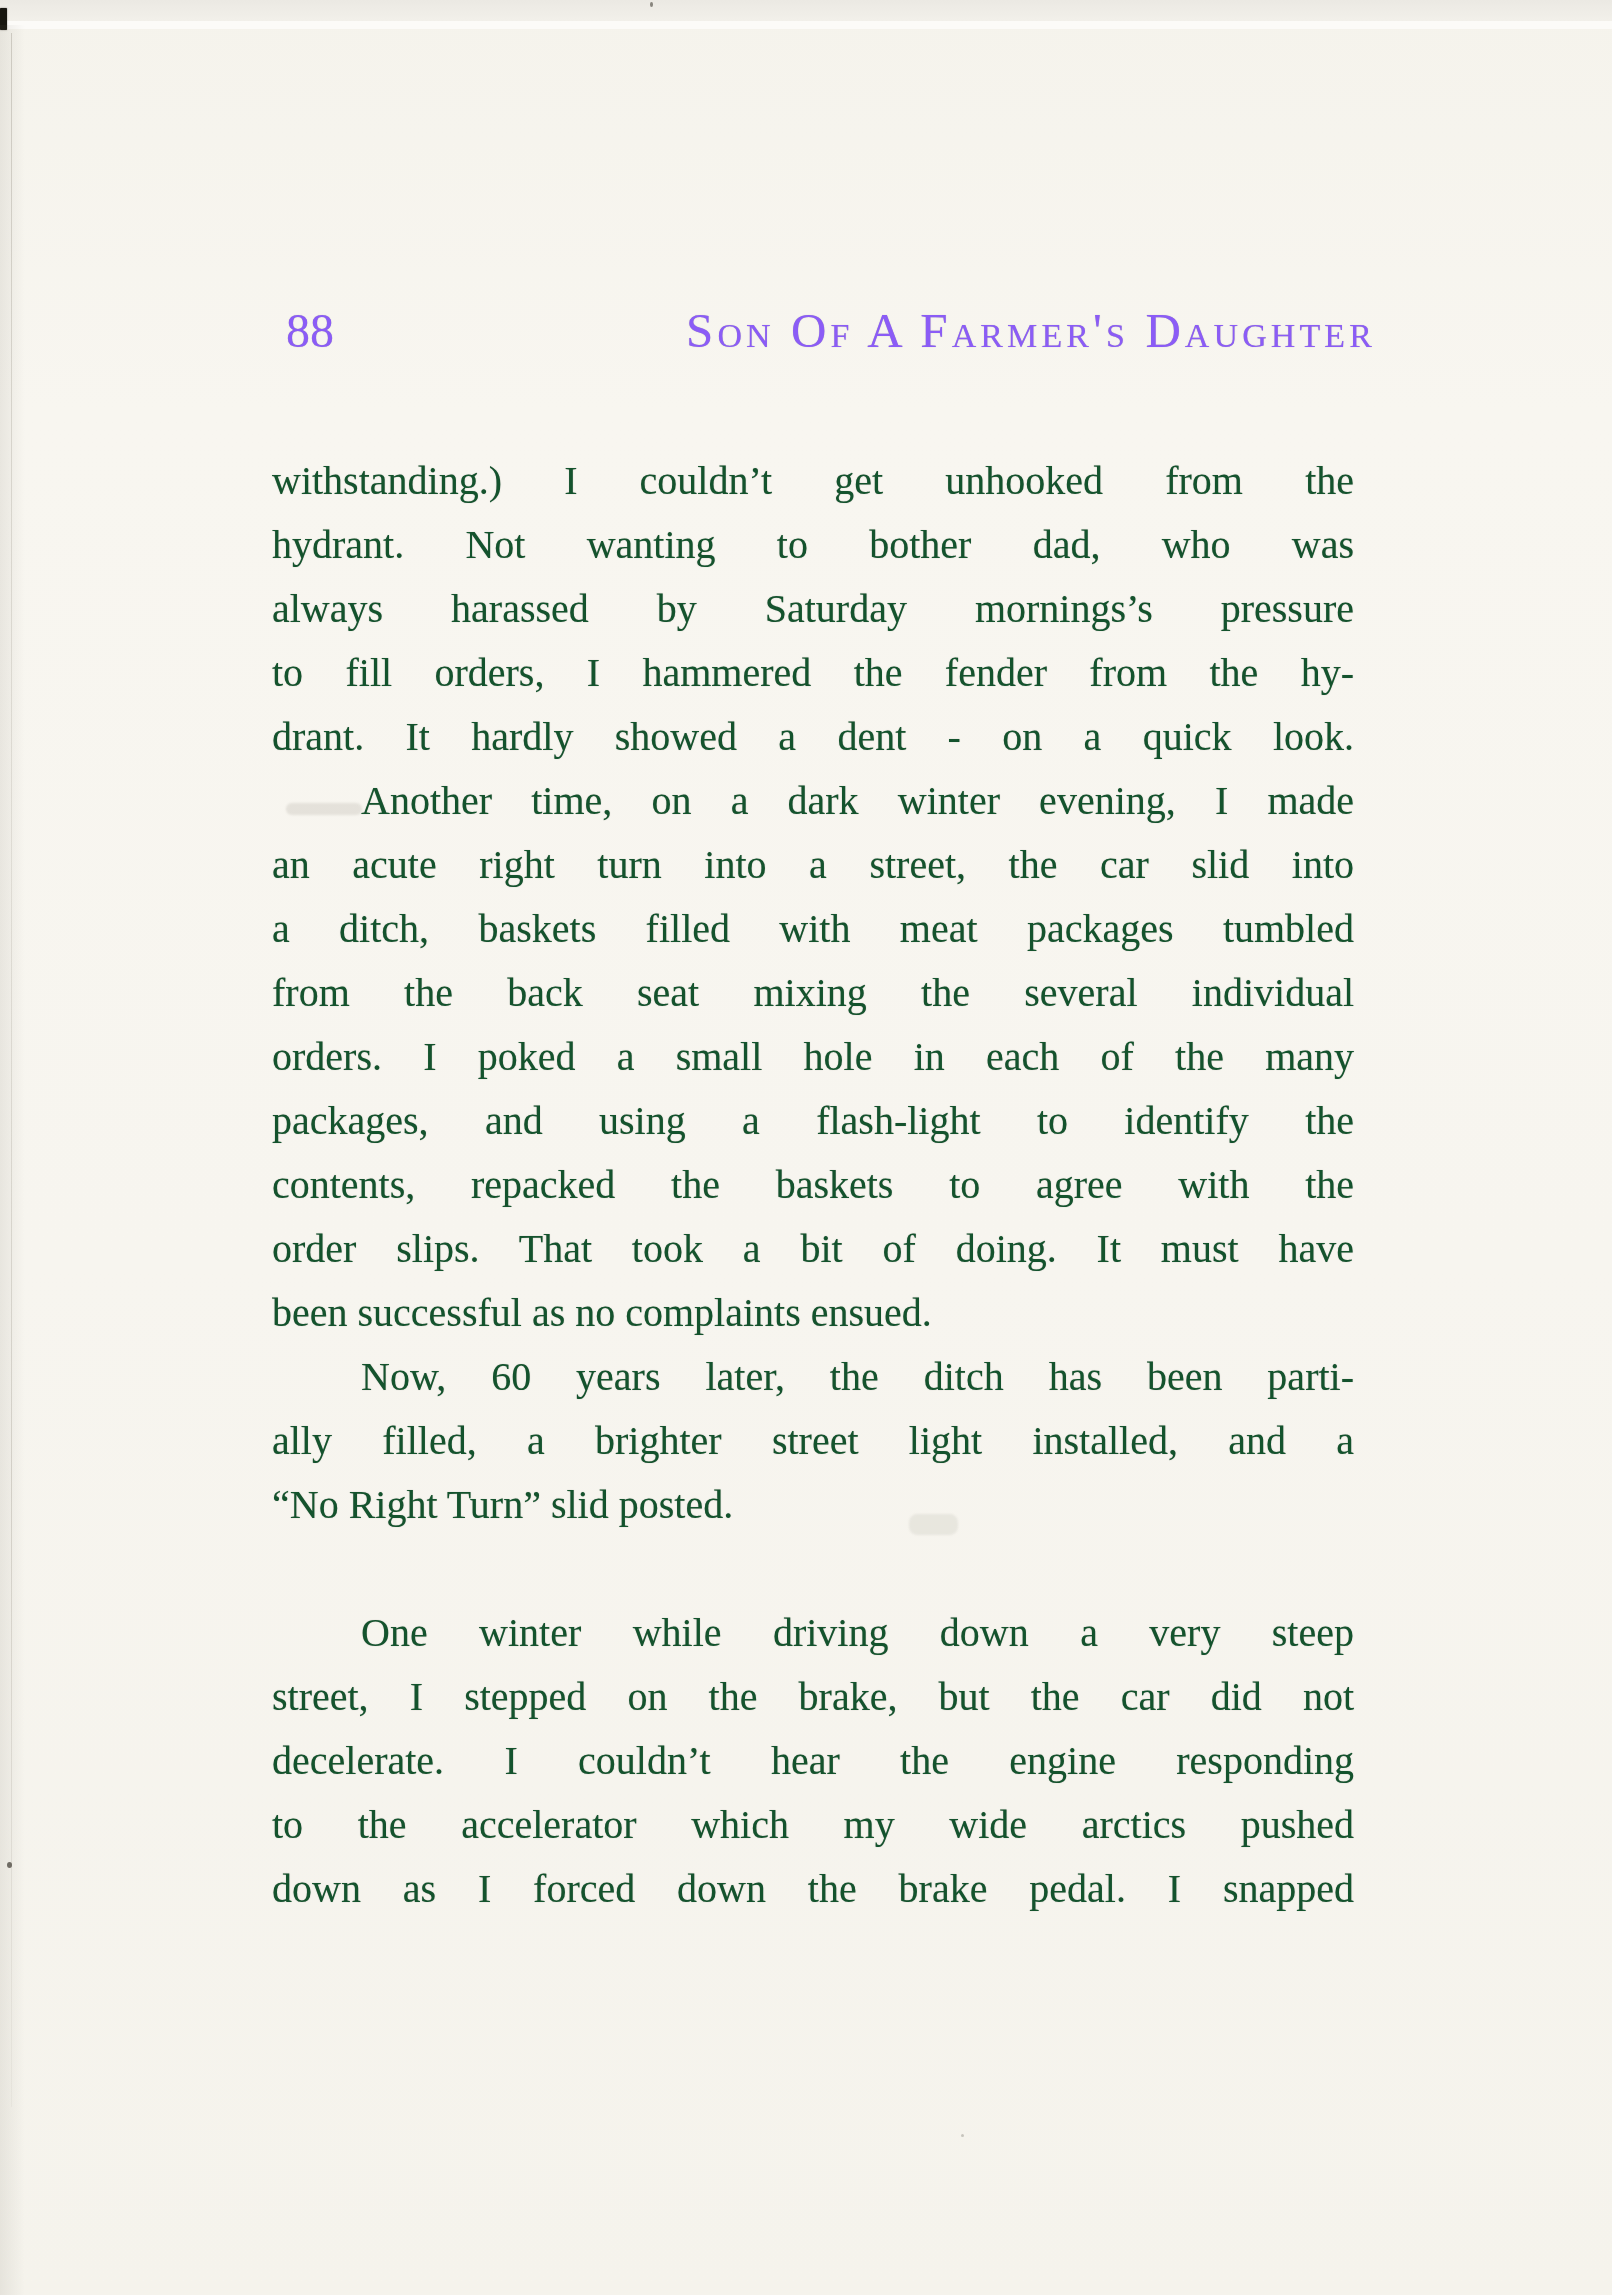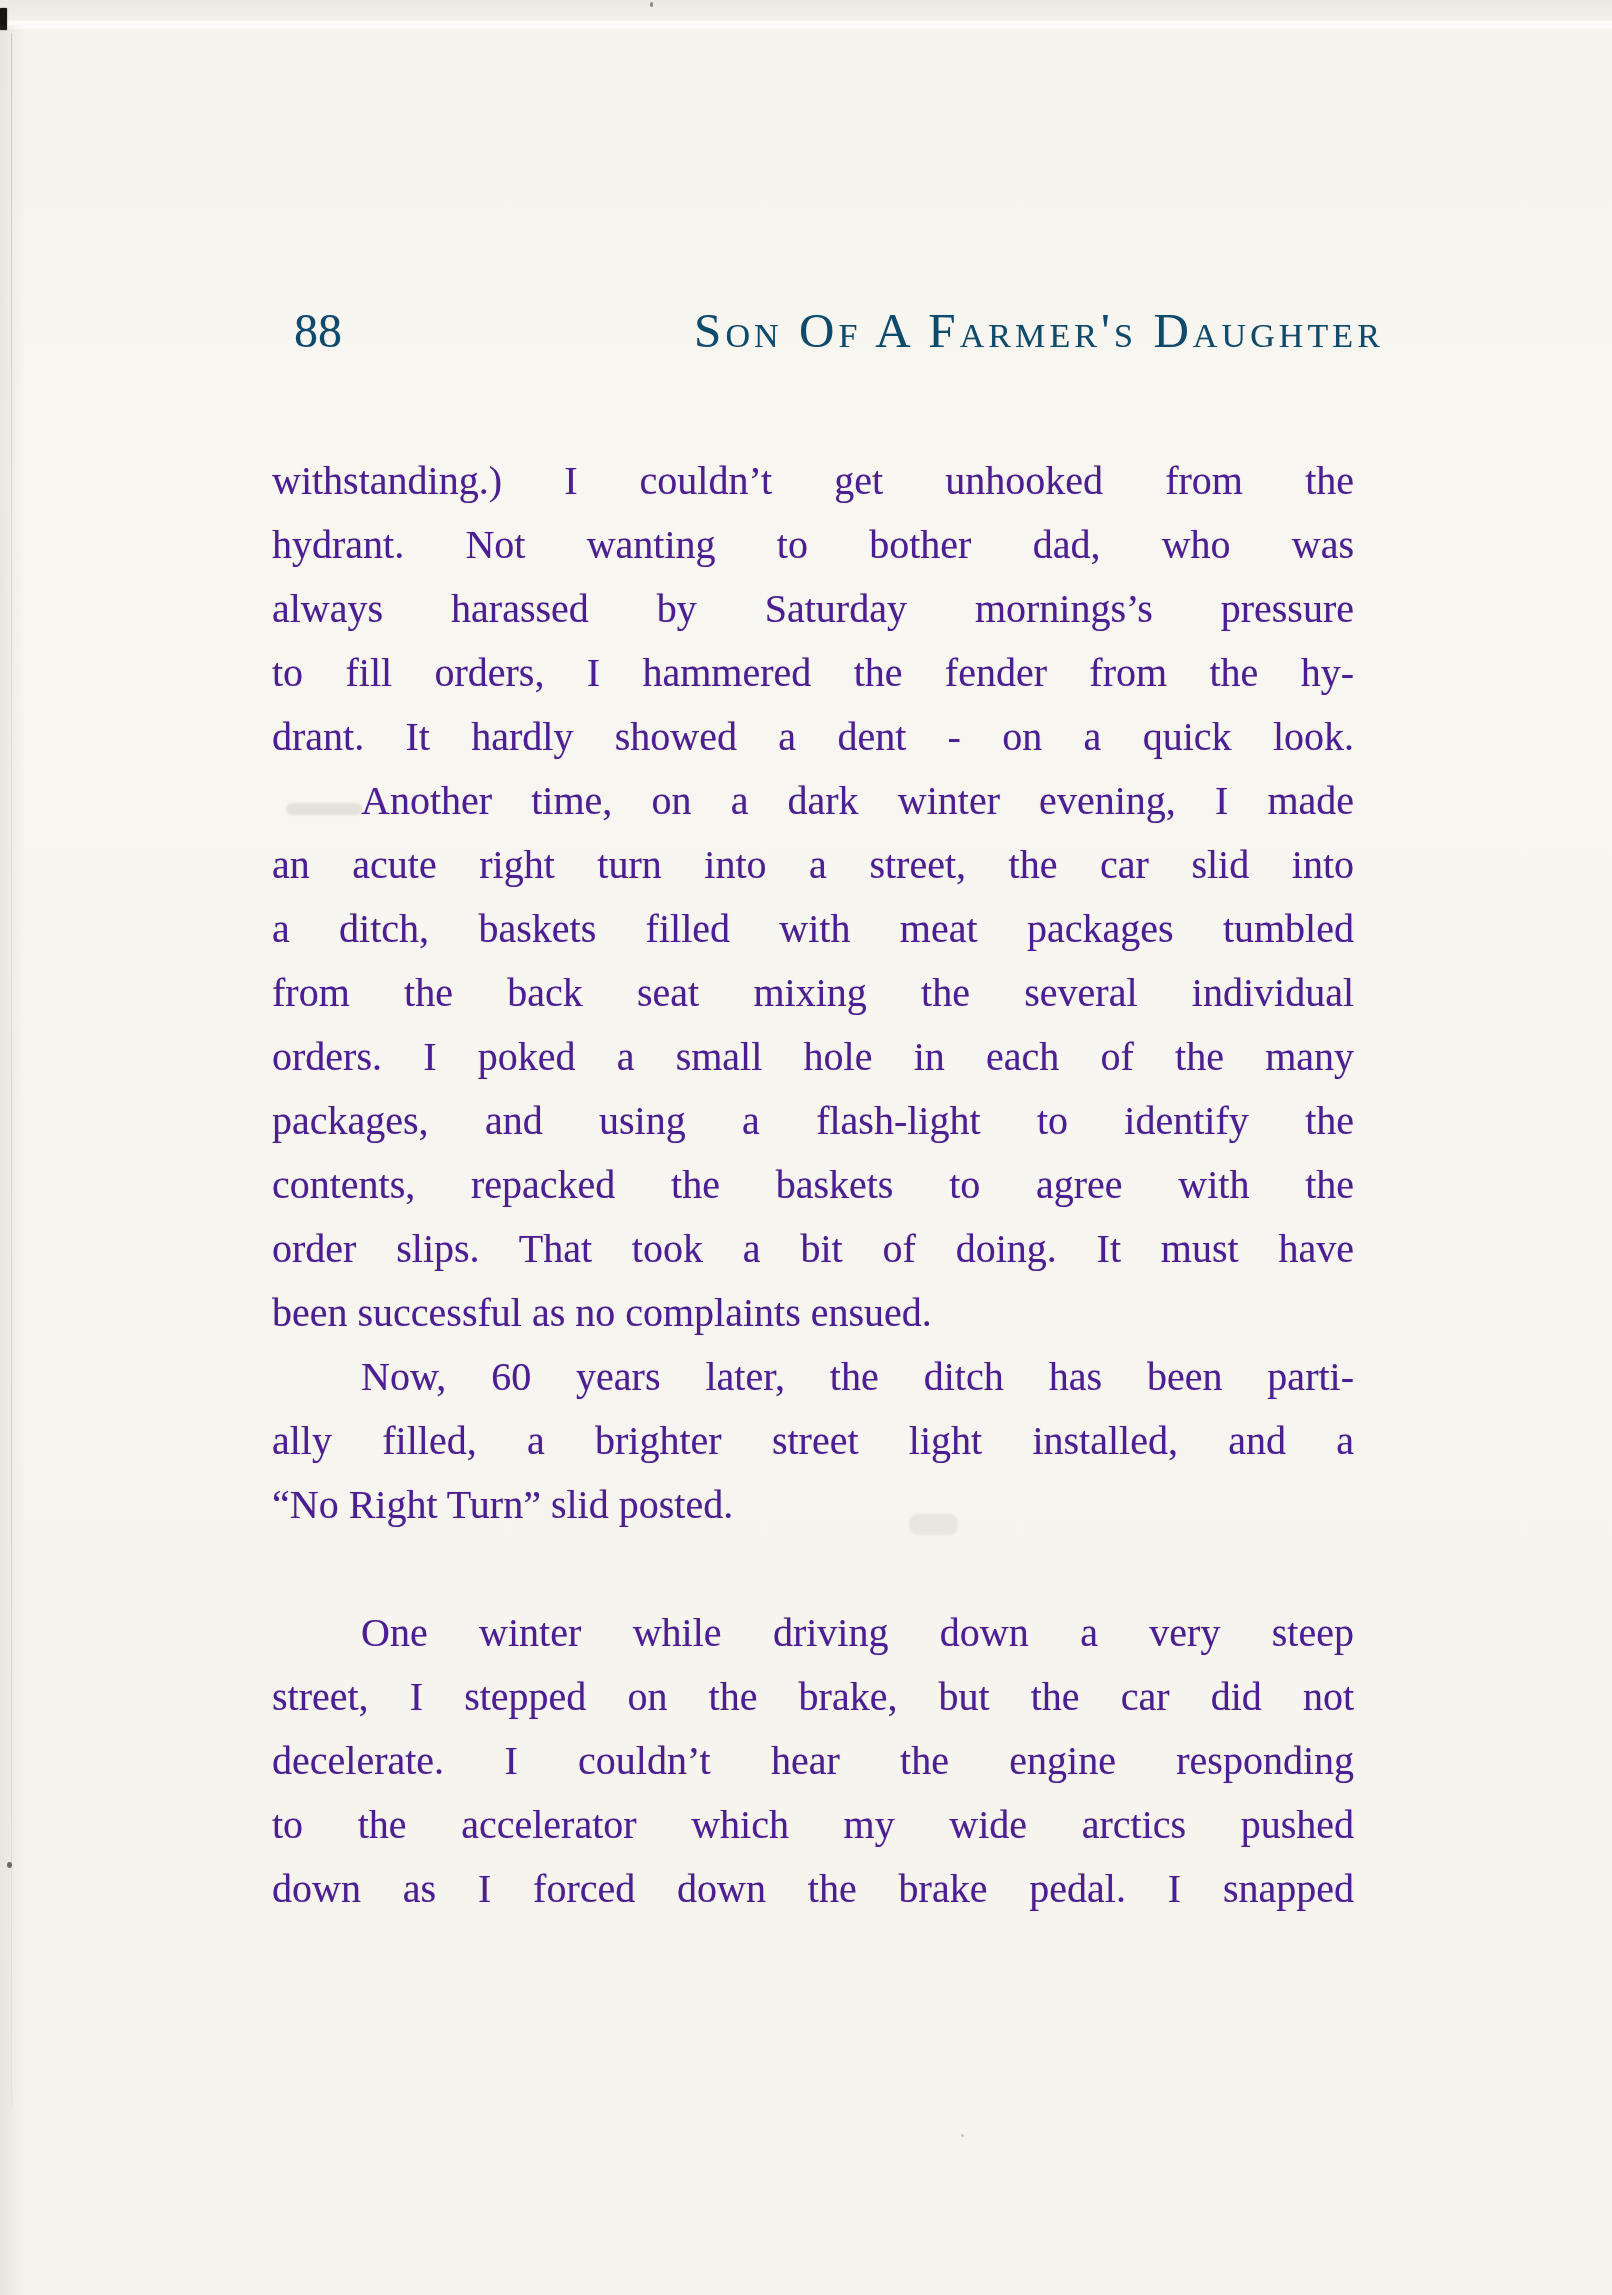--- a/index.html
+++ b/index.html
@@ -48,43 +48,43 @@
     filter: blur(0.8px);
   }
   .smudge2 {
     position: absolute; left: 909px; top: 1514px; width: 49px; height: 21.4px;
     background: rgba(110,104,92,.10); border-radius: 8.2px;
     filter: blur(0.8px);
   }
 
   
   .running-header {
-    position: absolute; top: 301px; left: 284px; width: 1082px; height: 66px;
-    color: #0c4a6e;
+    position: absolute; top: 301px; left: 276px; width: 1082px; height: 66px;
+    color: #8b5cf6;
   }
   .page-number {
     position: absolute; left: 10px; top: 5px;
     font-size: 48px; line-height: 49px;
     text-shadow: 0 0 0.8px rgba(69,67,62,.4);
   }
   .header-title {
     position: absolute; right: -18px; top: 0;
     font-size: 49px; line-height: 59px;
     font-variant: small-caps;
     letter-spacing: 4.1px;
     white-space: nowrap;
     text-shadow: 0 0 0.8px rgba(69,67,62,.4);
     text-align: center;
   }
 
   
   .body-text {
     position: absolute; top: 449px; left: 272px; width: 1082px;
     font-size: 40px; line-height: 64px;
-    color: #4c1d95;
+    color: #14532d;
     text-shadow: 0 0 1px rgba(61,59,54,.40);
   }
   .paragraph { margin: 0; }
   .paragraph.space-before { margin-top: 64px; }
   .line { width: 100%; box-sizing: border-box; white-space: nowrap; }
   .line.justified { white-space: normal; text-align: justify; text-align-last: justify; }
   .line.indented { padding-left: 89px; }
 </style>
 </head>
 <body>

